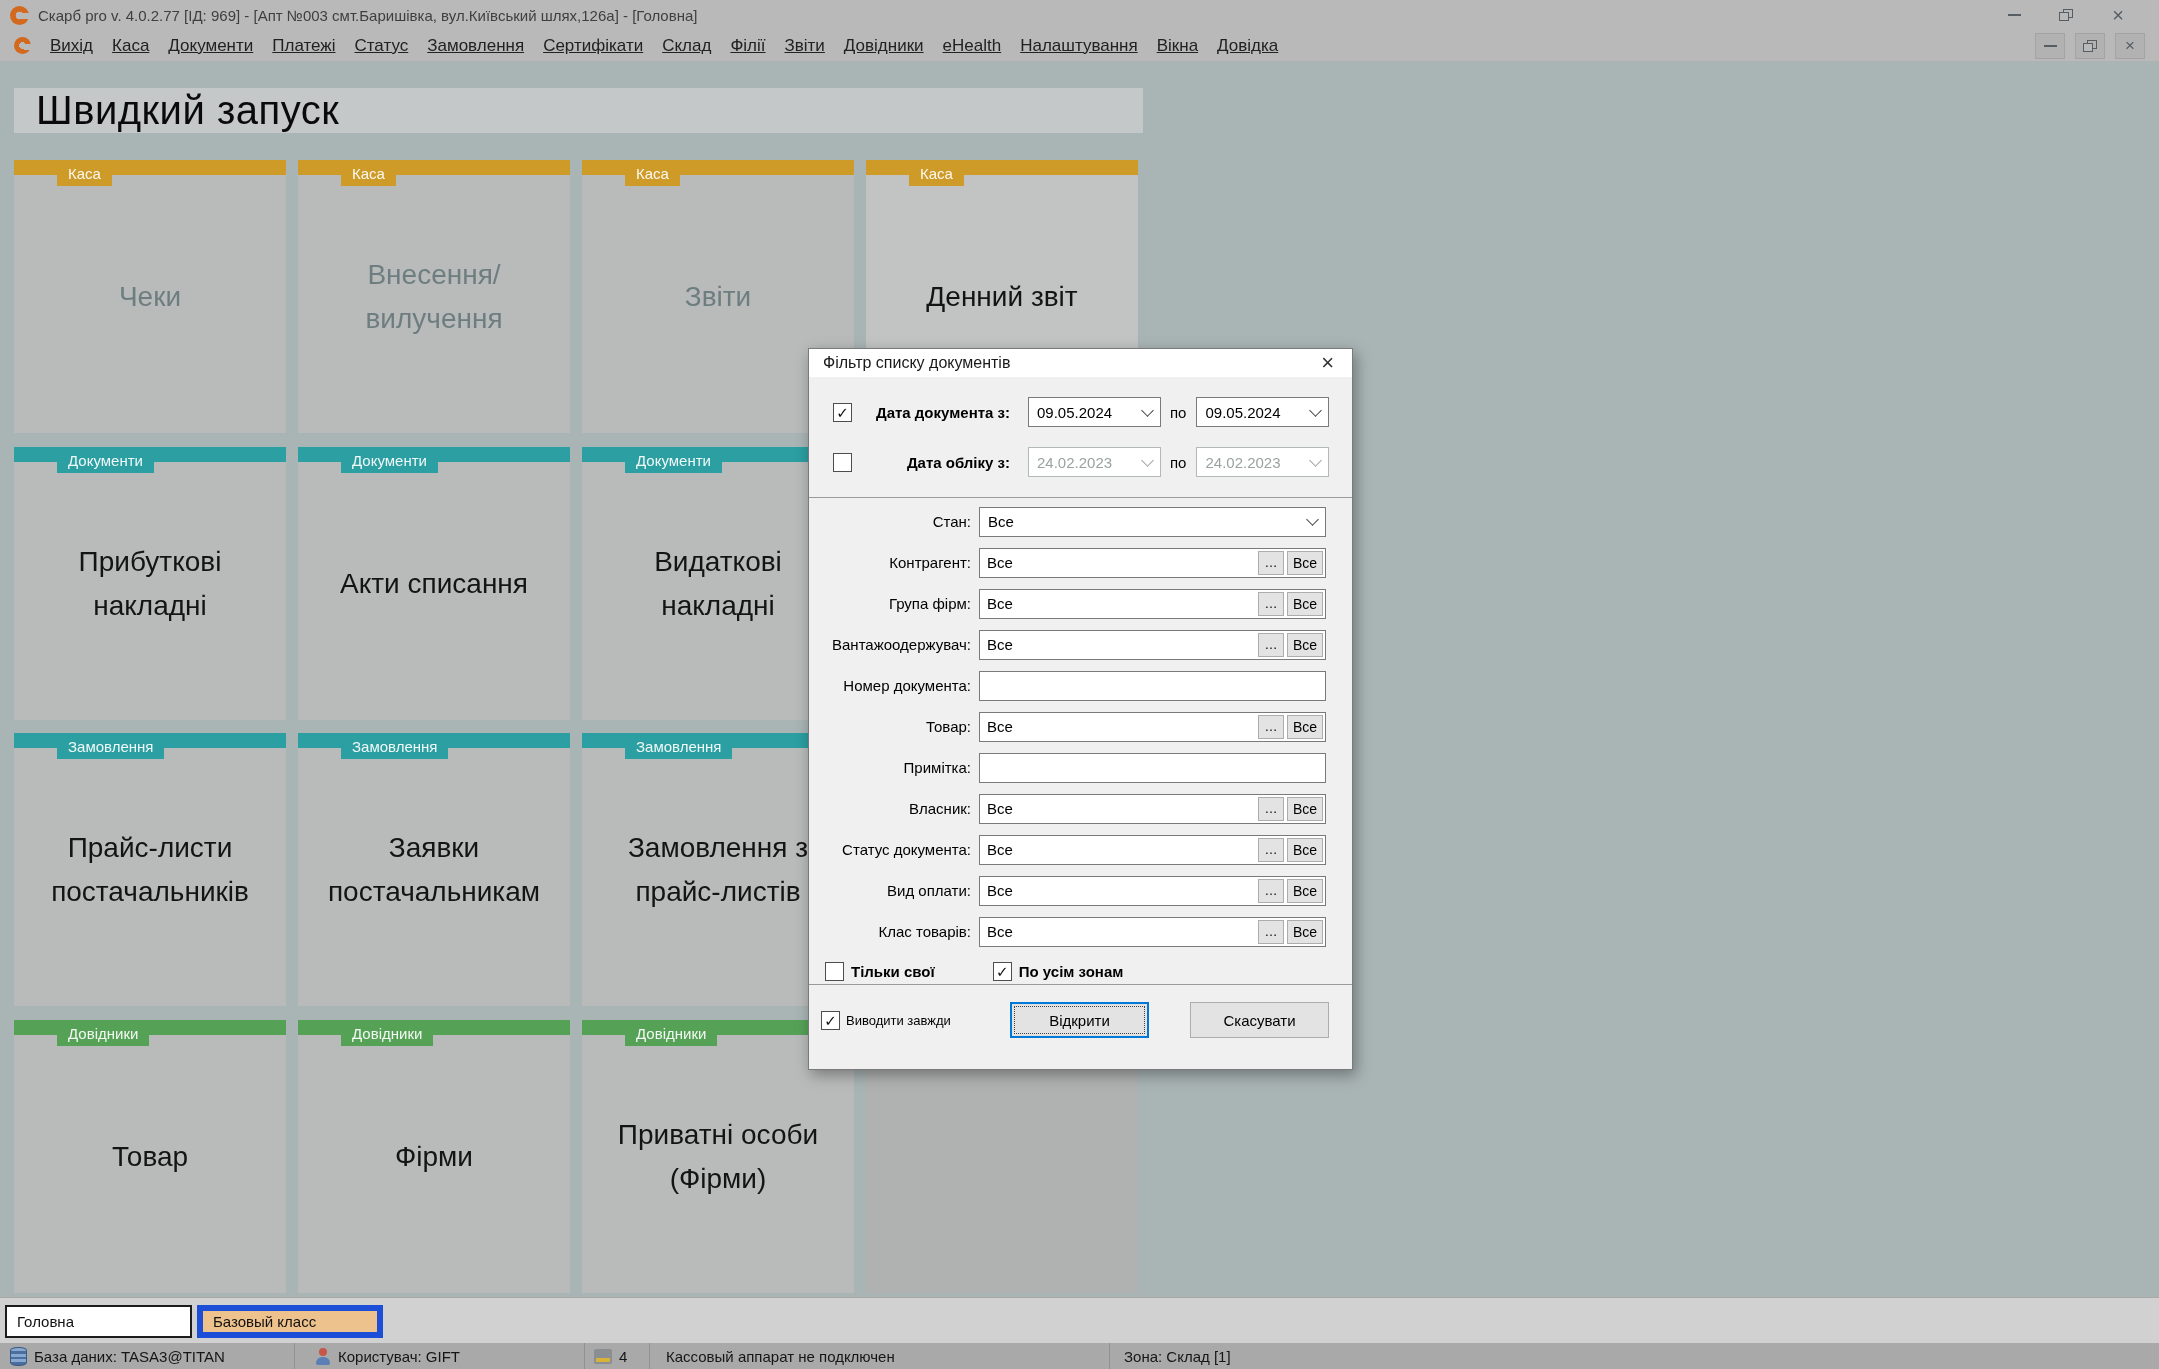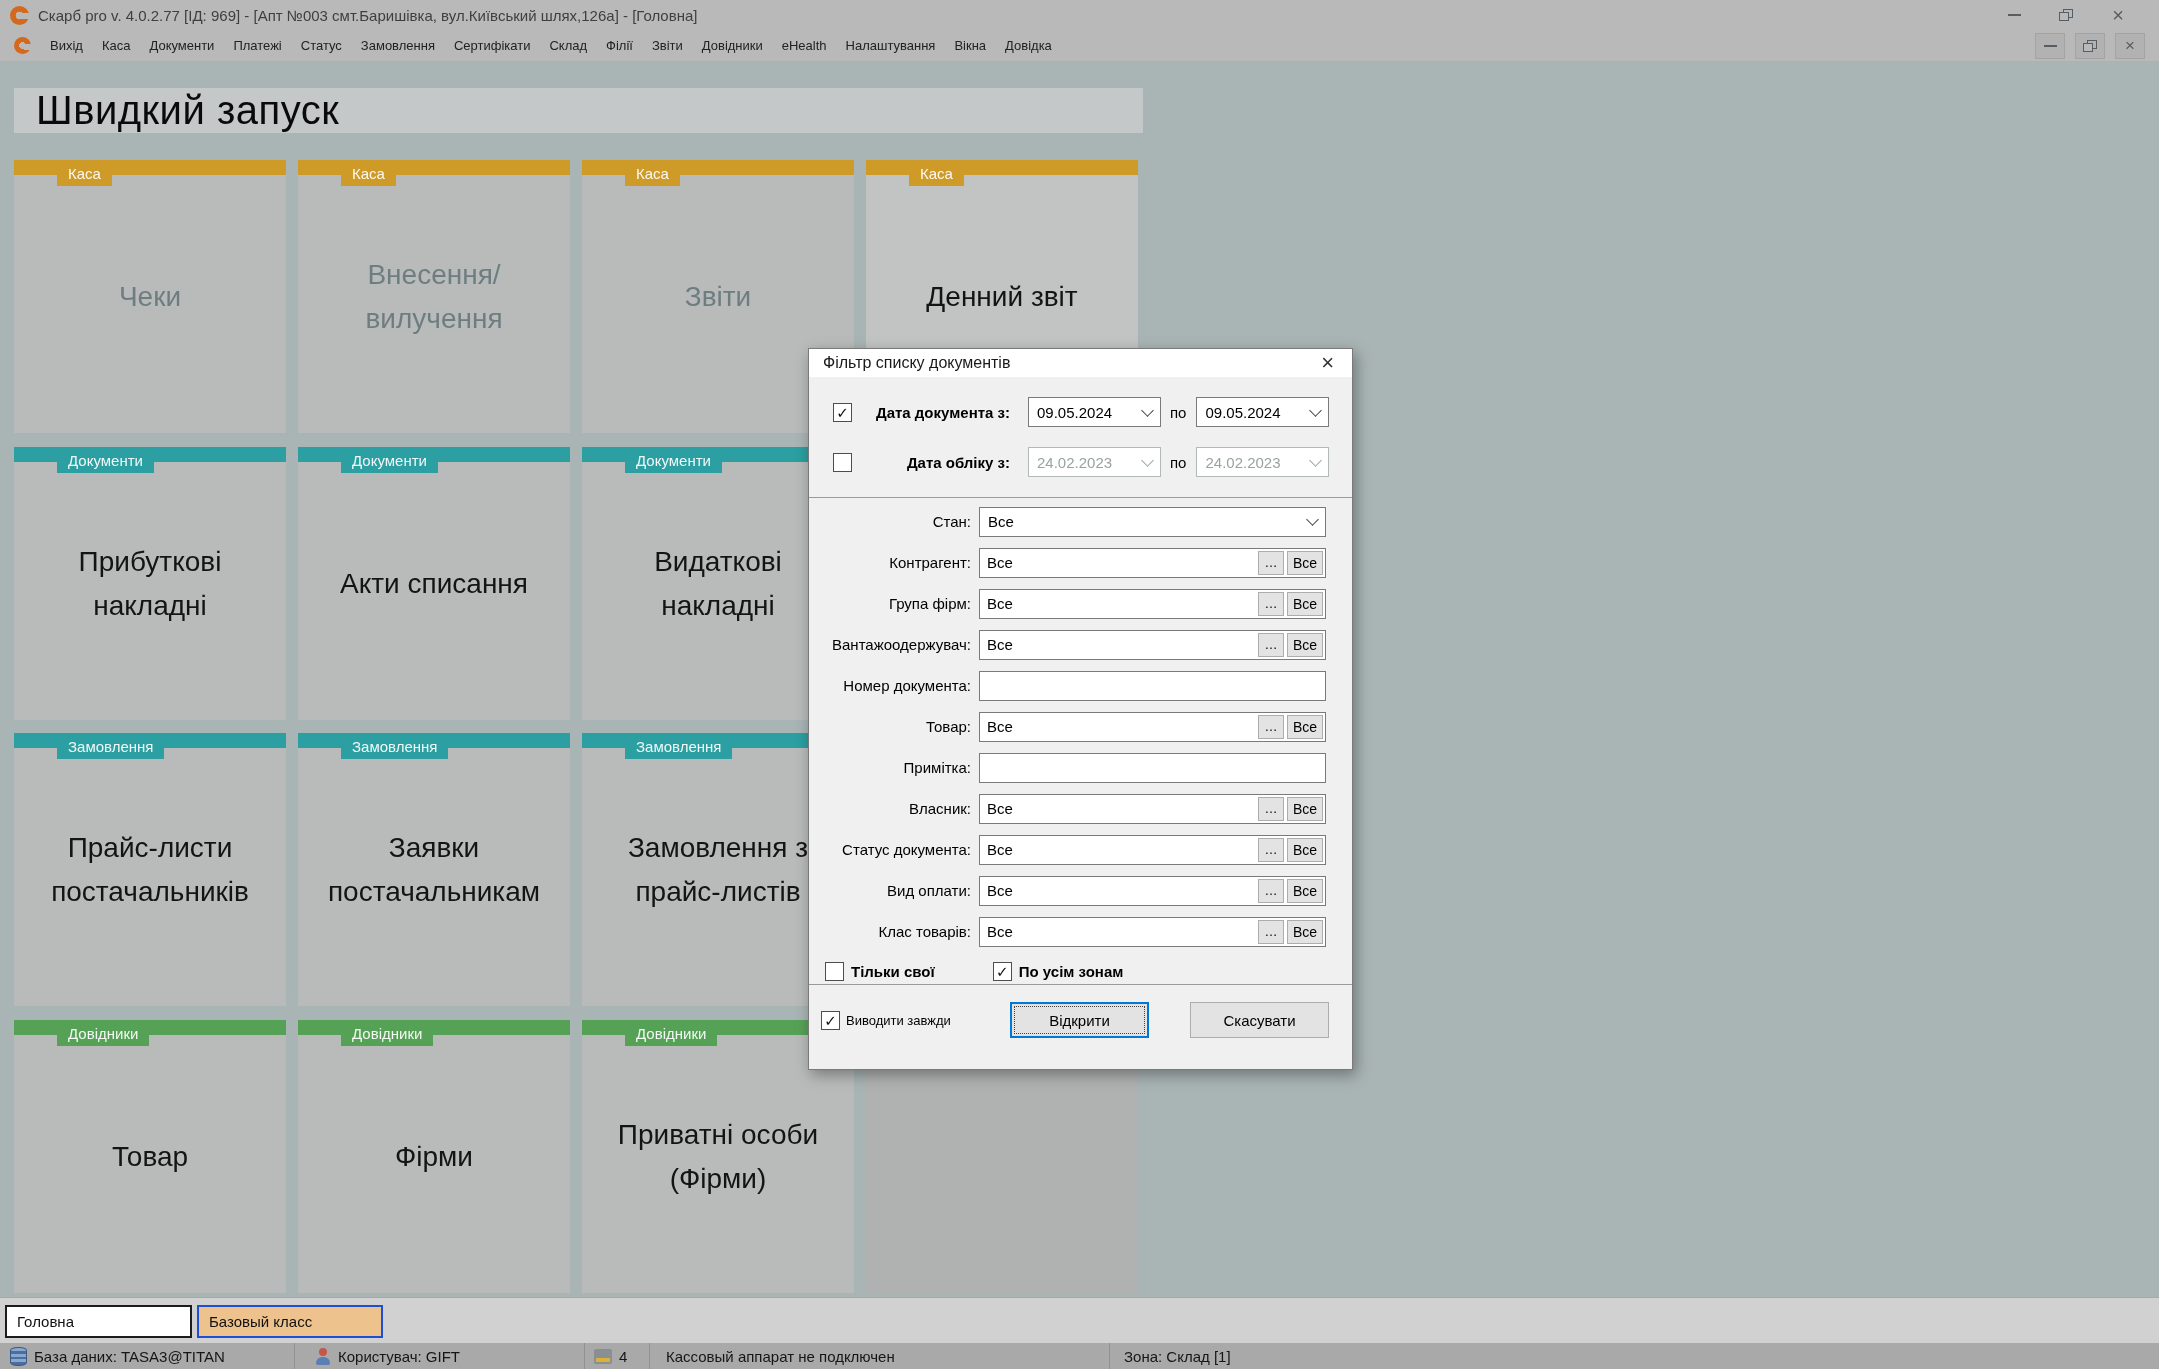--- a/index.html
+++ b/index.html
@@ -19,21 +19,21 @@
   .restore{position:relative;width:14px;height:12px;display:inline-block;}
   .restore i{position:absolute;box-sizing:border-box;border:1.6px solid #565d63;width:10px;height:9px;display:block;}
   .restore i.b{left:0;bottom:0;background:#b9b9b9;}
   .restore i.t{right:0;top:0;}
   .close-glyph{font-size:20px;line-height:1;color:#565d63;}
 
   
   .menubar{position:absolute;top:30px;left:0;width:2159px;height:32px;background:#b9b9b9;
            display:flex;align-items:center;padding:0 10px 0 14px;box-sizing:border-box;border-bottom:1px solid #aeb2b2;}
   .logo.small{width:17px;height:17px;}
-  .menu-item{font-size:13px;color:#222;margin-left:19px;white-space:nowrap;cursor:default;}
+  .menu-item{font-size:17px;color:#222;margin-left:19px;white-space:nowrap;cursor:default;text-decoration:underline;}
   .menu-controls{margin-left:auto;display:flex;align-items:center;gap:10px;padding-right:4px;}
   .mbtn{width:28px;height:24px;display:flex;align-items:center;justify-content:center;background:#b2b2b2;
         border:1px solid #a3a3a3;color:#4e555c;}
 
   
   .ql-header{position:absolute;left:14px;top:88px;width:1129px;height:45px;background:#c5c8c8;
              display:flex;align-items:center;padding-left:22px;box-sizing:border-box;}
   .ql-header span{font-size:40px;color:#0a0a0a;letter-spacing:.5px;}
   .tile-row{position:absolute;left:14px;display:flex;gap:12px;}
   .row0{top:160px}.row1{top:447px}.row2{top:733px}.row3{top:1020px}
@@ -48,21 +48,21 @@
   .tile .tlabel{font-size:28px;line-height:1.55;color:#141414;padding:0 12px;}
   .tile.muted .tlabel{color:#6e7e80;}
   .tile.active{background:#c2c3c3;}
   .tile.bare{background:#b0b1b1;}
 
   
   .tabstrip{position:absolute;left:0;top:1297px;width:2159px;height:46px;background:#d1d1d1;border-top:1px solid #a8a8a8;}
   .tab{position:absolute;top:7px;height:33px;box-sizing:border-box;font-size:15px;display:flex;align-items:center;
        padding:0 10px;cursor:pointer;color:#111;}
   .tab.t0{left:5px;width:187px;background:#fff;border:2px solid #1c1c1c;}
-  .tab.t1{left:197px;width:186px;background:#eec28c;border:2px solid #1d4ed8;}
+  .tab.t1{left:197px;width:186px;background:#eec28c;border:6px solid #1d4ed8;}
   .statusbar{position:absolute;left:0;top:1343px;width:2159px;height:26px;background:#a9a9a9;display:flex;
              font-size:15px;color:#161616;}
   .sb-sec{display:flex;align-items:center;gap:7px;border-right:1px solid #919191;box-sizing:border-box;
           padding:0 10px;white-space:nowrap;}
   .sb-db{width:295px;}
   .sb-user{width:290px;padding-left:20px;}
   .sb-count{width:65px;padding-left:9px;}
   .sb-msg{width:460px;padding-left:16px;}
   .sb-zone{flex:1;border-right:none;padding-left:14px;text-align:center;}
   .db-icon{width:15px;height:17px;border-radius:45%/18%;border:1px solid #3c5a80;flex:none;

